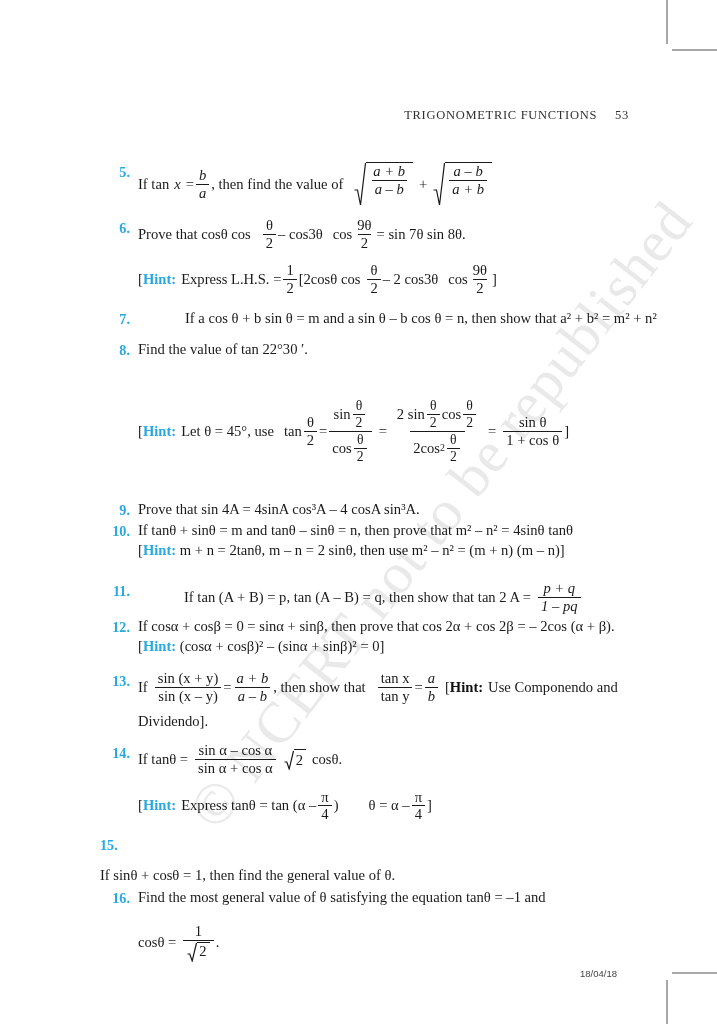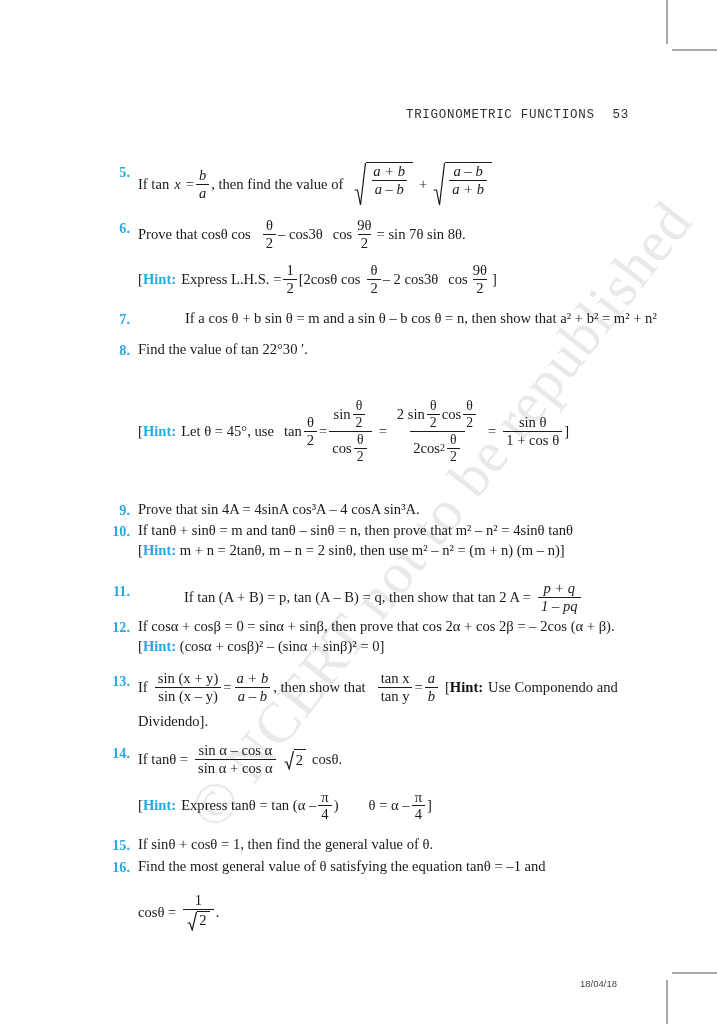--- a/index.html
+++ b/index.html
@@ -47,21 +47,21 @@
   }
   .wm-1 { left: 175px; top: 800px; transform: rotate(-52deg); }
 
   
   .runhead {
     position: absolute;
     left: 0; right: 0;
     top: 108px;
     text-align: right;
     padding-right: 88px;
-    font-family: Liberation Mono, monospace;
+    font-family: Liberation Serif, serif;
     font-size: 12.5px;
     letter-spacing: 0.7px;
     color: #303030;
   }
   .runhead .pg { margin-left: 18px; }
 
   
   .content {
     position: absolute;
     left: 100px;
@@ -132,21 +132,21 @@
     border-top: 1.1px solid #1a1a1a;
     padding: 1px 3px 0 2px;
   }
 
   sup.exp { font-size: 0.68em; vertical-align: super; line-height: 0; }
 
   
   .footer-date {
     position: absolute;
     right: 100px;
-    bottom: 35px;
+    bottom: 45px;
     font-family: "Liberation Sans", sans-serif;
     font-size: 9.5px;
     color: #444;
   }
 </style>
 </head>
 <body>
 
 <div id="page">
 
@@ -464,21 +464,21 @@
         <span style="display:inline-block;width:30px;"></span>
         <span>θ = α –</span>
         <span class="frac">
           <span class="nu">π</span>
           <span class="de">4</span>
         </span>
         <span>]</span>
       </span>
     </div>
 
-    <div class="item" style="margin-top:13px;">
+    <div class="item" style="margin-top:13px;flex-direction:column;">
       <div class="num">15.</div>
       <div class="body">If sinθ + cosθ = 1, then find the general value of θ.</div>
     </div>
 
     <div class="item" style="margin-top:3px;">
       <div class="num">16.</div>
       <div class="body">
         <div>Find  the  most  general  value  of  θ  satisfying  the  equation  tanθ  =  –1  and</div>
         <div style="margin-top:17px;text-decoration:underline;">
           <span class="mathrow">

